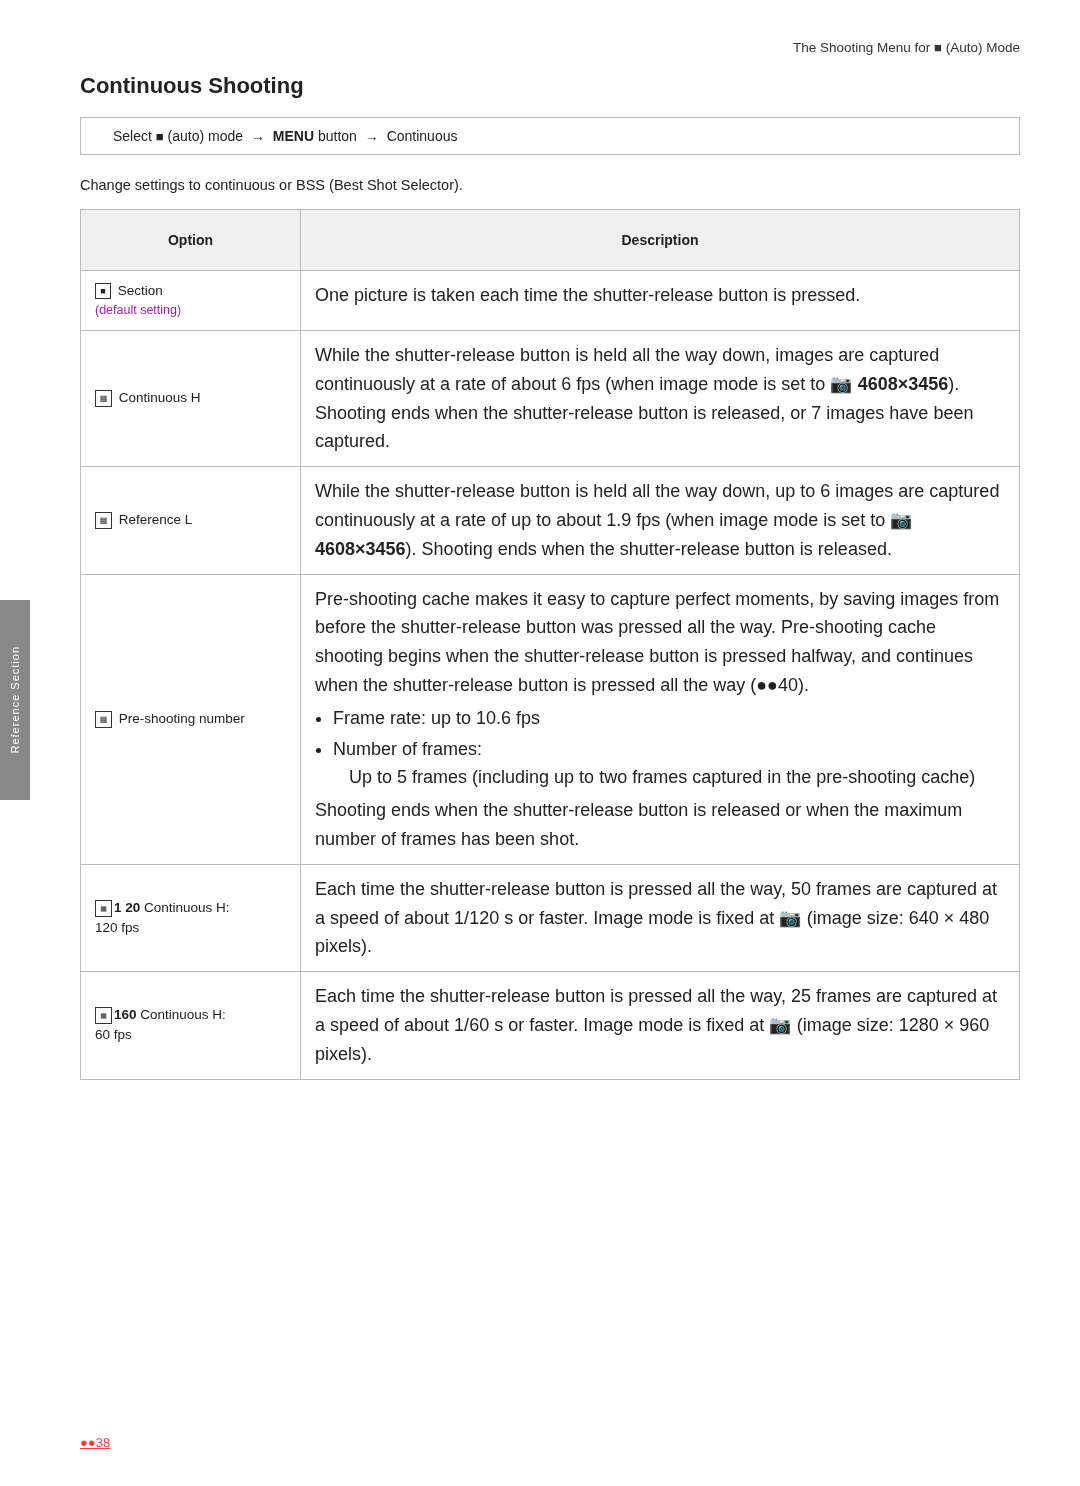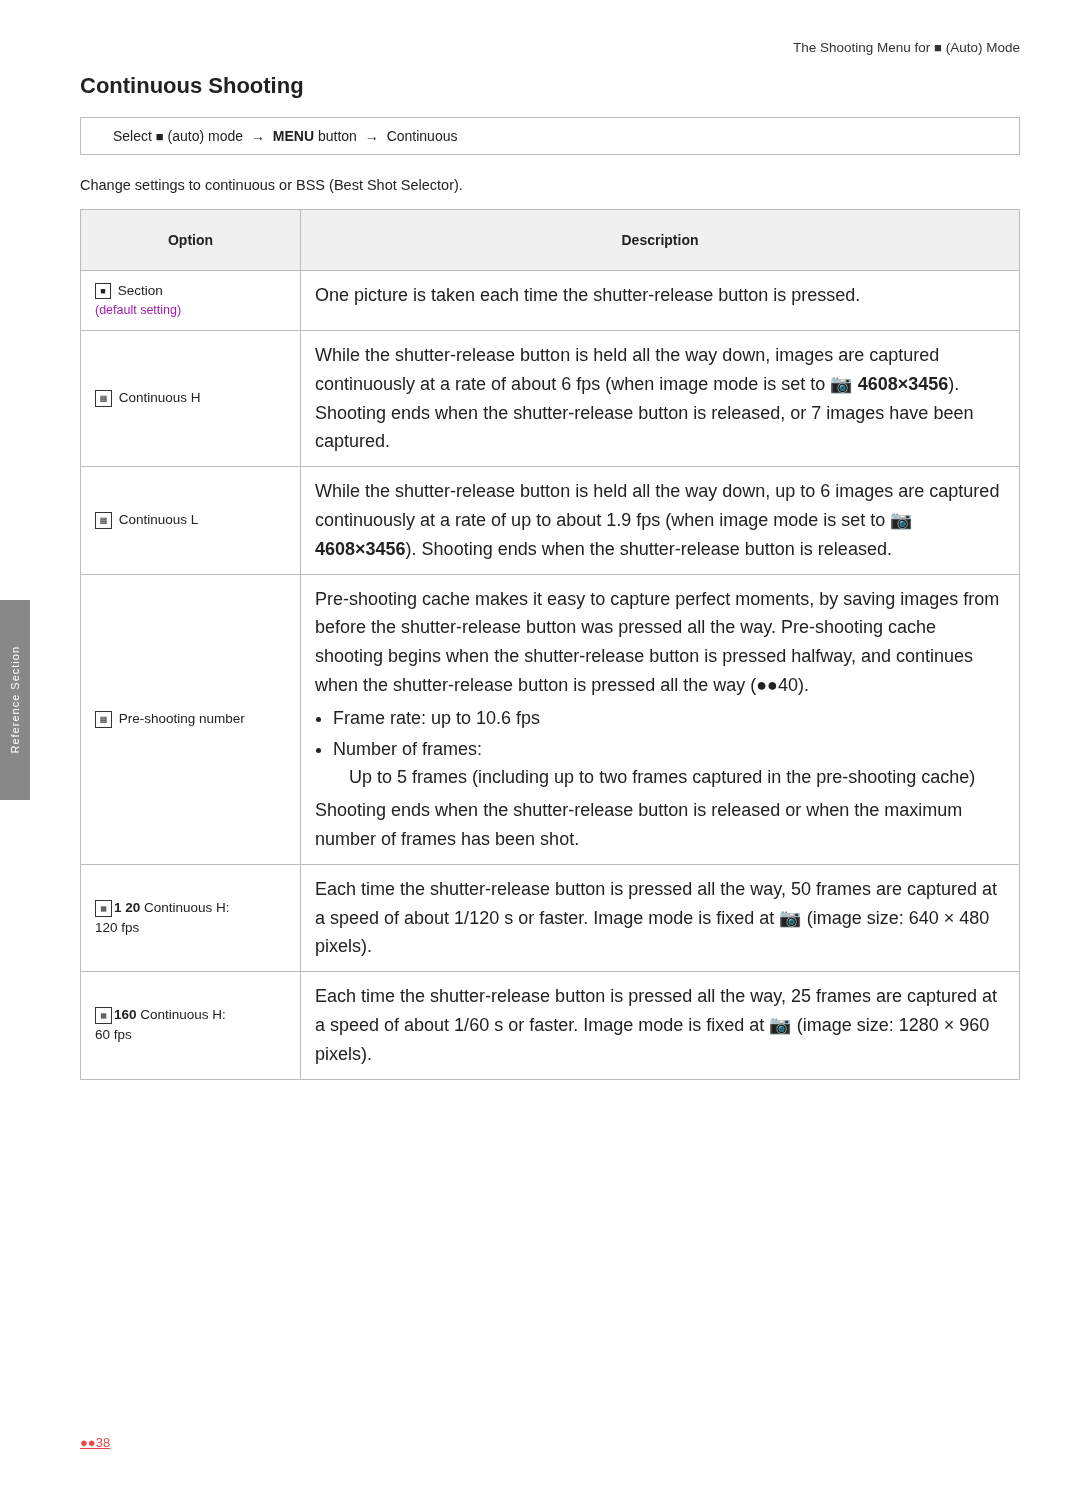--- a/index.html
+++ b/index.html
@@ -196,21 +196,21 @@
         <span class="option-label">Continuous H</span>
       </td>
       <td class="desc-cell">
         While the shutter-release button is held all the way down, images are captured continuously at a rate of about 6 fps (when image mode is set to <span class="inline-bold">📷 <strong>4608×3456</strong></span>). Shooting ends when the shutter-release button is released, or 7 images have been captured.
       </td>
     </tr>
 
     <tr>
       <td class="option-cell">
         <span class="icon-grid">▦</span>
-        <span class="option-label">Continuous L</span>
+        <span class="option-label">Reference L</span>
       </td>
       <td class="desc-cell">
         While the shutter-release button is held all the way down, up to 6 images are captured continuously at a rate of up to about 1.9 fps (when image mode is set to <span class="inline-bold">📷 <strong>4608×3456</strong></span>). Shooting ends when the shutter-release button is released.
       </td>
     </tr>
 
     <tr>
       <td class="option-cell">
         <span class="icon-grid" style="font-size:8px;">▦</span>
         <span class="option-label">Pre-shooting number</span>

